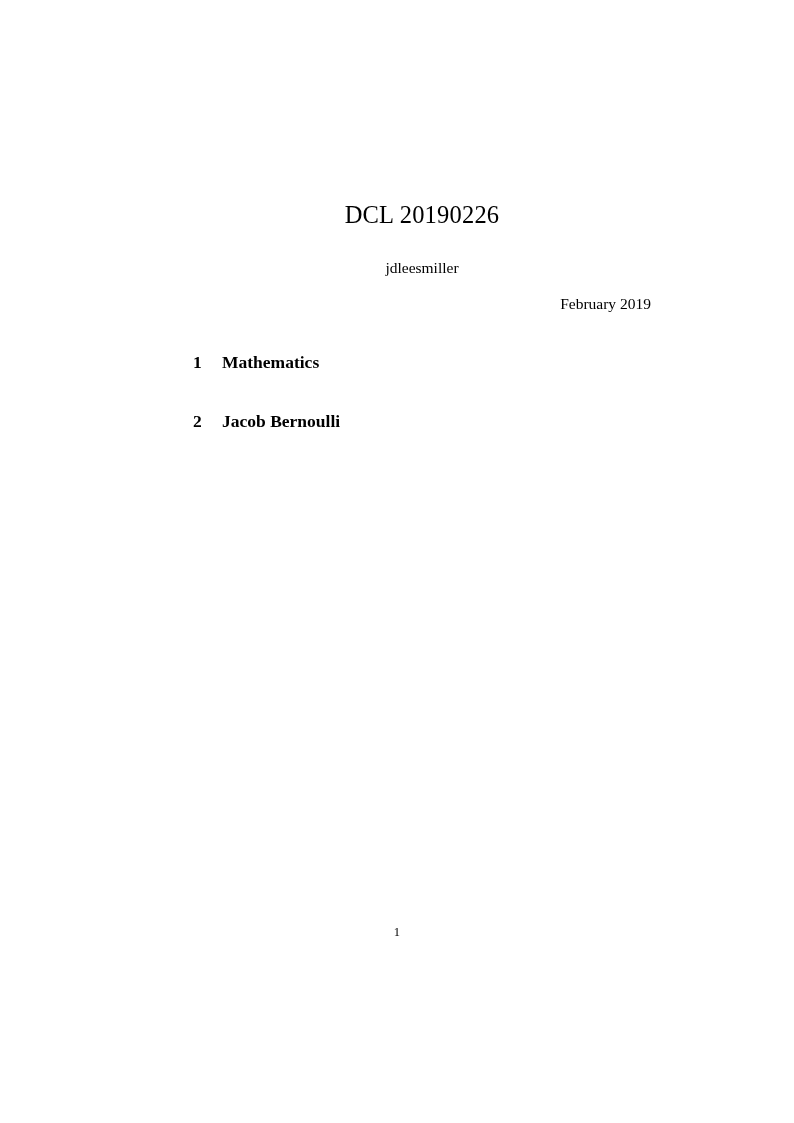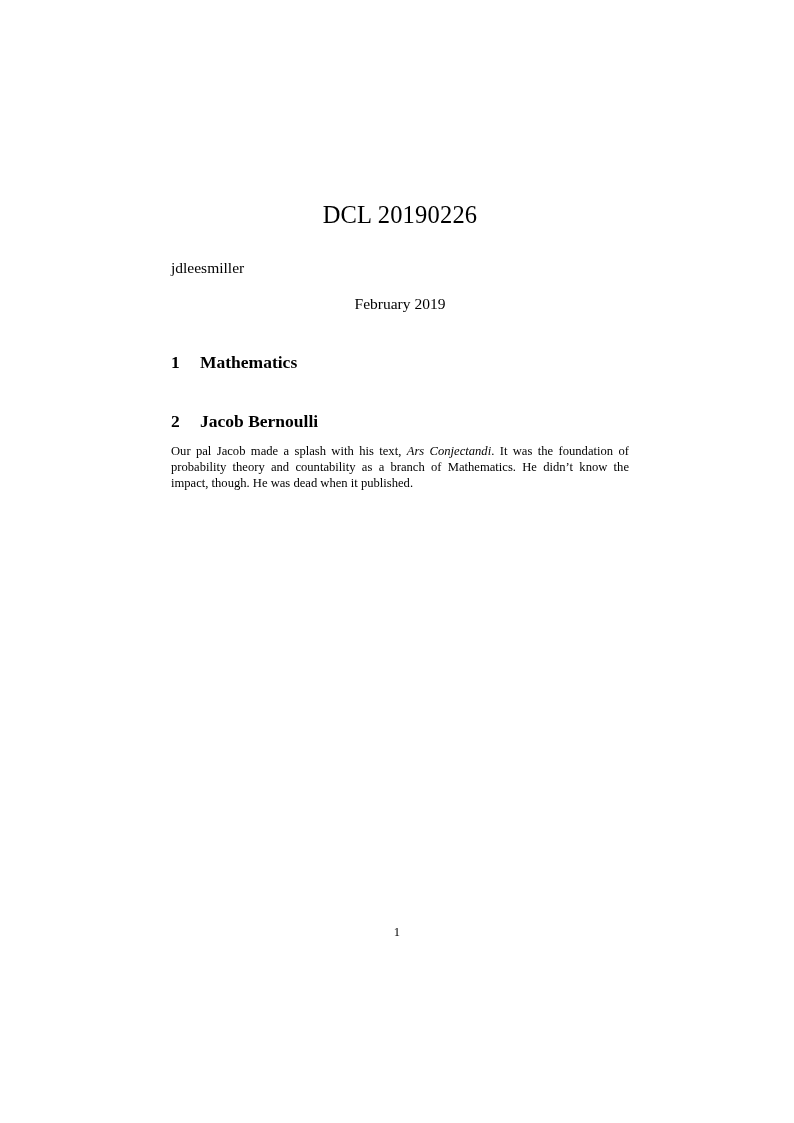--- a/index.html
+++ b/index.html
@@ -18,40 +18,41 @@
   .page {
     position: absolute;
     left: 0;
     top: 0;
     width: 794px;
     height: 1123px;
     background: #ffffff;
   }
   .content {
     position: absolute;
-    left: 171px;
+    left: 193px;
     top: 200px;
     width: 458px;
   }
   .doc-title {
     font-size: 24.5px;
     text-align: center;
     margin: 0 0 0 0;
     font-weight: normal;
     letter-spacing: 0.2px;
     line-height: 1.2;
   }
   .doc-author {
     font-size: 15.5px;
+    text-align: center;
     margin-top: 30px;
     line-height: 1.2;
   }
   .doc-date {
     font-size: 15.5px;
-    text-align: center;
+    text-align: right;
     margin-top: 17px;
     line-height: 1.2;
   }
   .section {
     margin-top: 38px;
   }
   .section-heading {
     font-size: 17.5px;
     font-weight: bold;
     margin: 0;
@@ -100,19 +101,18 @@
         <span class="section-number">1</span>
         <span>Mathematics</span>
       </h2>
     </div>
 
     <div class="section">
       <h2 class="section-heading">
         <span class="section-number">2</span>
         <span>Jacob Bernoulli</span>
       </h2>
-      <p class="section-body"><span>Our pal Jacob made a splash with his text, </span><span class="ital">Ars Conjectandi</span><span>. It was the foundation of probability theory and countability as a branch of Mathematics. He didn’t know the impact, though. He was dead when it published.</span></p>
     </div>
 
   </div>
 
   <div class="page-number">1</div>
 </div>
 
 </body></html>

